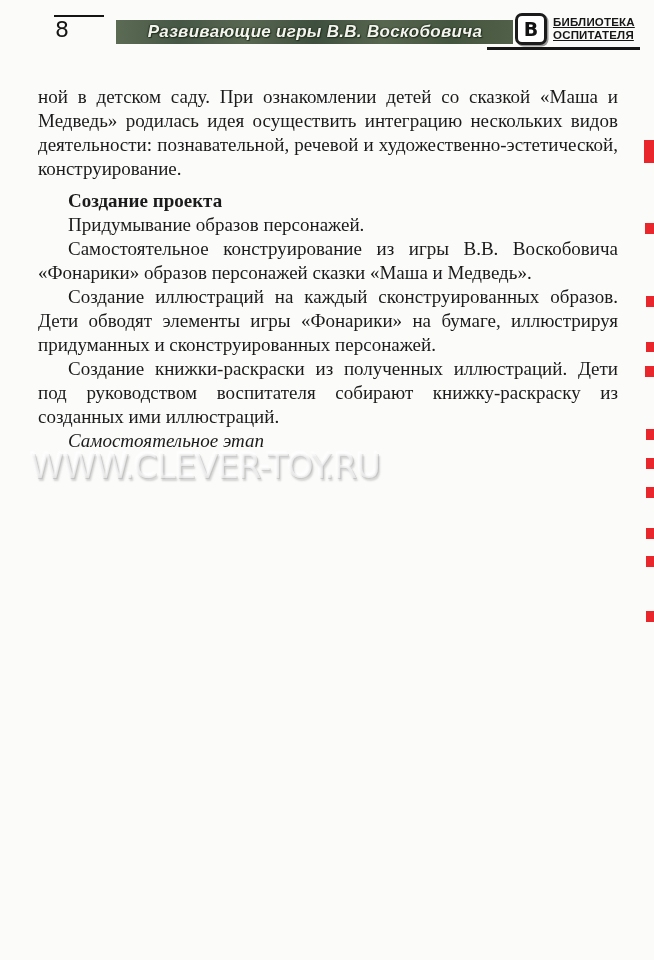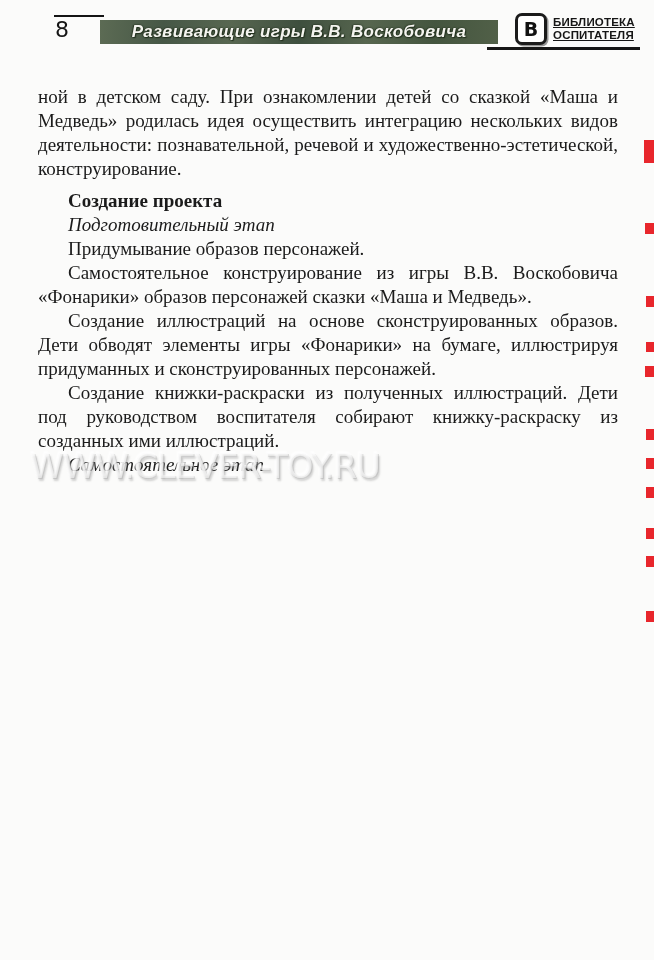--- a/index.html
+++ b/index.html
@@ -15,21 +15,21 @@
   .topline {
     position: absolute; left: 54px; top: 15px;
     width: 50px; height: 2px; background: #141414;
   }
   .pagenum {
     position: absolute; left: 55px; top: 17px;
     font-family: "DejaVu Sans", sans-serif;
     font-size: 22px; color: #141414;
   }
   .banner {
-    position: absolute; left: 100px; top: 20px;
+    position: absolute; left: 116px; top: 20px;
     width: 398px; height: 24px;
     background-image: linear-gradient(93deg,
       #5c6b54 0%, #465746 16%, #586751 33%,
       #3e4f3e 50%, #57664f 67%, #44553f 84%, #516048 100%);
     display: flex; align-items: center; justify-content: center;
   }
   .banner-title {
     color: #f4f4ef;
     font-family: "Liberation Sans", sans-serif;
     font-style: italic; font-weight: bold;
@@ -119,24 +119,23 @@
       <span>ОСПИТАТЕЛЯ</span>
     </div>
   </div>
   <div class="logo-underline"></div>
 
   <div class="watermark">WWW.CLEVER-TOY.RU</div>
 
   <main class="content">
     <p>ной в детском саду. При ознакомлении детей со сказкой «Маша и Медведь» родилась идея осуществить интеграцию нескольких видов деятельности: познавательной, речевой и художественно-эстетической, конструирование.</p>
     <p class="indent heading">Создание проекта</p>
-    <p class="indent stage">Подготовительный этап</p>
     <p class="indent">Придумывание образов персонажей.</p>
     <p class="indent">Самостоятельное конструирование из игры В.В. Воскобовича «Фонарики» образов персонажей сказки «Маша и Медведь».</p>
-    <p class="indent">Создание иллюстраций на основе сконструированных образов. Дети обводят элементы игры «Фонарики» на бумаге, иллюстрируя придуманных и сконструированных персонажей.</p>
+    <p class="indent">Создание иллюстраций на каждый сконструированных образов. Дети обводят элементы игры «Фонарики» на бумаге, иллюстрируя придуманных и сконструированных персонажей.</p>
     <p class="indent">Создание книжки-раскраски из полученных иллюстраций. Дети под руководством воспитателя собирают книжку-раскраску из созданных ими иллюстраций.</p>
     <p class="indent stage">Самостоятельное этап</p>
   </main>
 
   <div class="redmark" style="top:140px;height:23px;width:10px"></div>
   <div class="redmark" style="top:223px;height:11px;width:9px"></div>
   <div class="redmark" style="top:296px;height:11px;width:8px"></div>
   <div class="redmark" style="top:342px;height:10px;width:8px"></div>
   <div class="redmark" style="top:366px;height:11px;width:9px"></div>
   <div class="redmark" style="top:429px;height:11px;width:8px"></div>

